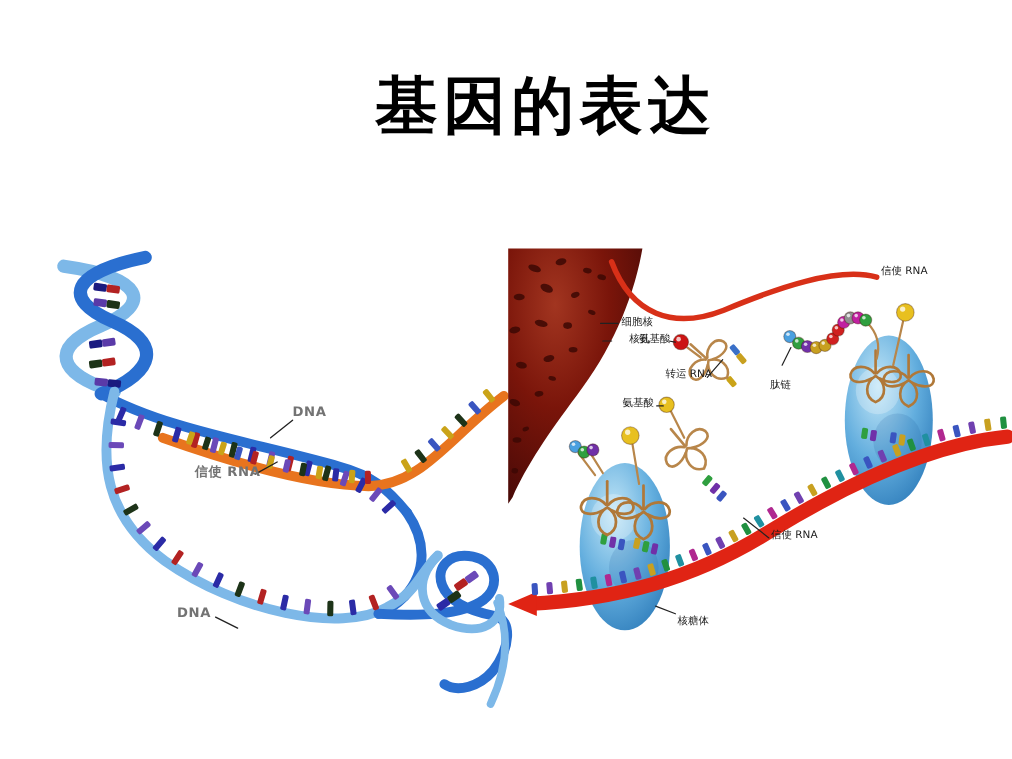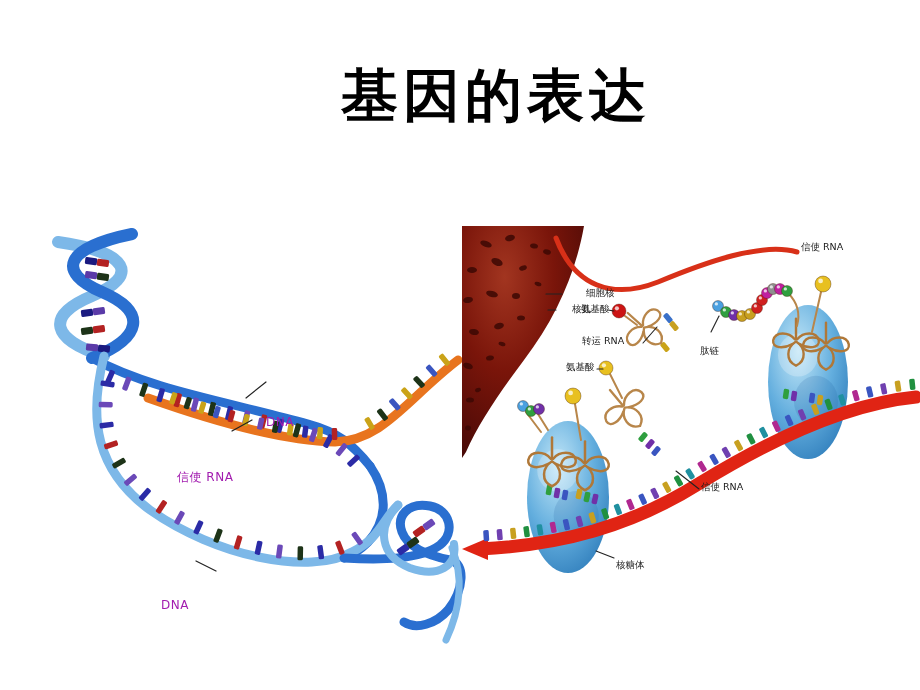--- a/index.html
+++ b/index.html
@@ -5,21 +5,21 @@
   html,body{margin:0;padding:0;background:#888;}
   .slide{position:relative;width:920px;height:690px;background:#fff;overflow:hidden;
          font-family:"DejaVu Sans","Liberation Sans",sans-serif;}
   .title{position:absolute;top:58px;left:0;width:100%;text-align:center;
          font-family:"Liberation Serif","DejaVu Serif",serif;font-size:57px;font-weight:700;
          color:#000;letter-spacing:5px;z-index:2;margin-left:36px;}
   #art{position:absolute;left:0;top:0;z-index:1;}
   .wm{position:absolute;left:226px;top:294px;font-size:52px;line-height:1;color:#c9c9c9;
       opacity:.8;z-index:4;pointer-events:none;font-family:"Liberation Sans",sans-serif;}
   .lab{position:absolute;color:#1a1a1a;font-size:9.5px;line-height:1.15;white-space:nowrap;z-index:3;}
-  .lab.big{font-size:12px;font-weight:400;color:#a21caf;letter-spacing:.5px;margin-top:48px;}
+  .lab.big{font-size:12px;font-weight:700;color:#737373;letter-spacing:.5px;}
 </style>
 <title>基因的表达</title></head>
 <body>
 
 <div class="slide">
 
   <div class="title">基因的表达</div>
 
   <svg id="art" width="920" height="690" viewBox="0 0 920 690">
     <defs>
@@ -265,22 +265,22 @@
         <path d="M699,489 L676,471" fill="none" stroke="#222" stroke-width="1.1" stroke-linecap="round" stroke-linejoin="round"></path>
         <path d="M614,558 L596,551" fill="none" stroke="#222" stroke-width="1.1" stroke-linecap="round" stroke-linejoin="round"></path>
       </g>
     </svg>
 
 
   <span class="lab big" style="left:266px;top:368px">DNA</span>
   <span class="lab big" style="left:177px;top:423px">信使 RNA</span>
   <span class="lab big" style="left:161px;top:551px">DNA</span>
 
-  <span class="lab" style="left:586px;top:288px">细胞核</span>
+  <span class="lab" style="left:565px;top:288px">细胞核</span>
   <span class="lab" style="left:572px;top:304px">核孔</span>
   <span class="lab" style="left:581px;top:304px">氨基酸</span>
-  <span class="lab" style="left:582px;top:336px">转运 RNA</span>
+  <span class="lab" style="left:605px;top:336px">转运 RNA</span>
   <span class="lab" style="left:700px;top:346px">肽链</span>
   <span class="lab" style="left:566px;top:362px">氨基酸</span>
   <span class="lab" style="left:801px;top:242px">信使 RNA</span>
   <span class="lab" style="left:701px;top:482px">信使 RNA</span>
   <span class="lab" style="left:616px;top:560px">核糖体</span>
 </div>
 
 </body></html>

